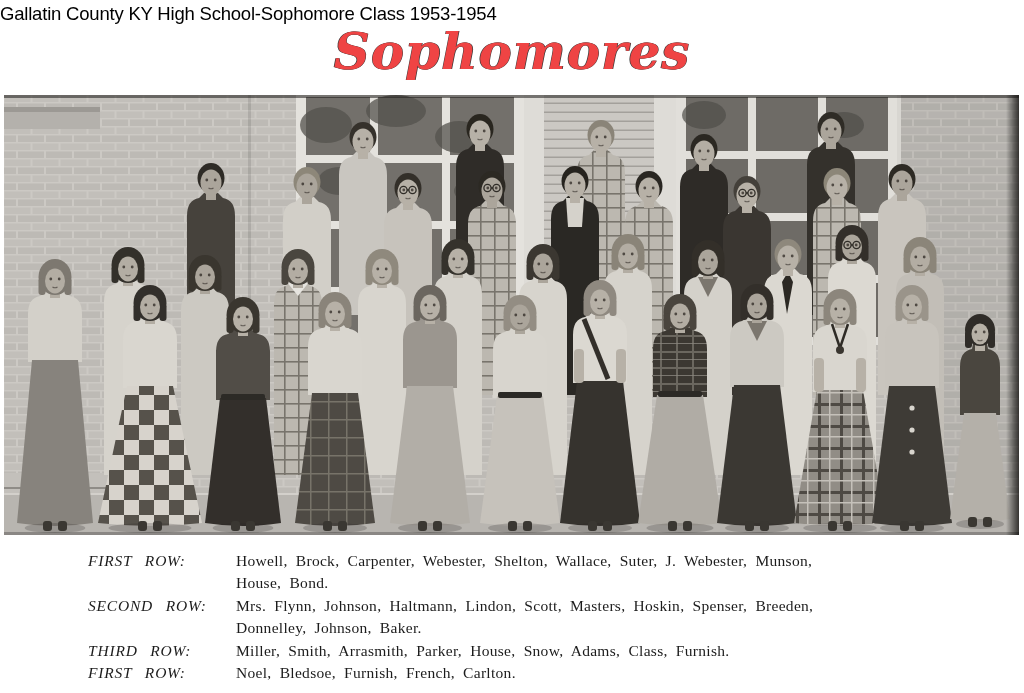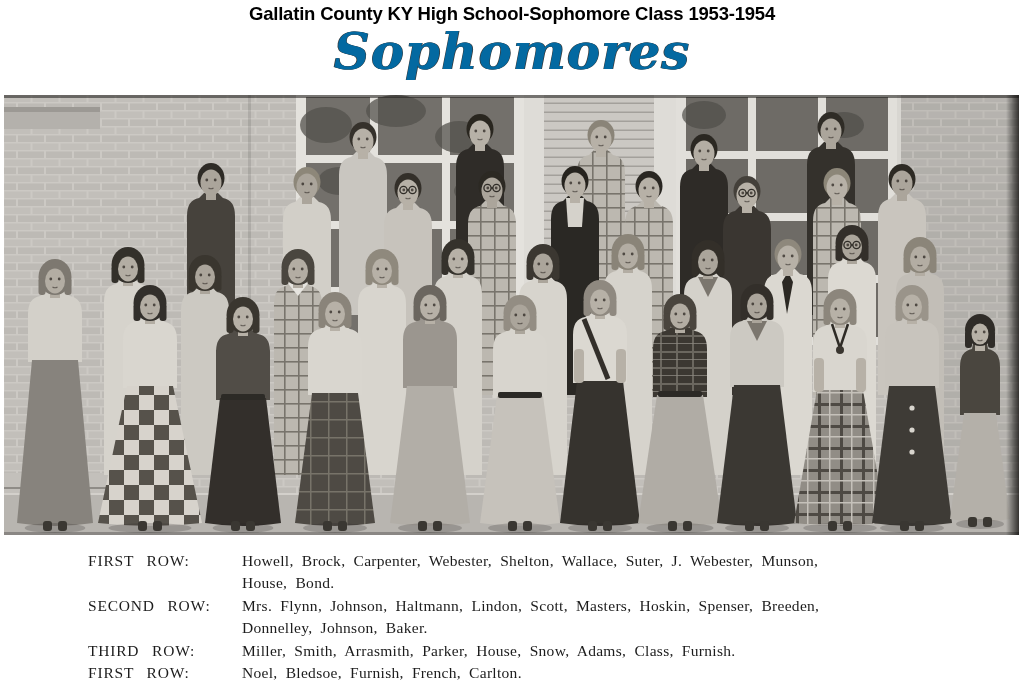--- a/index.html
+++ b/index.html
@@ -2,47 +2,47 @@
 <html><head>
 <meta charset="utf-8">
 <style>
   html,body{margin:0;padding:0;}
   body{
     width:1024px;height:693px;position:relative;overflow:hidden;
     background:#ffffff;
     font-family:"Liberation Serif", serif;
   }
   .title{
-    position:absolute;top:3px;left:0;width:1024px;text-align:center;
+    position:absolute;top:3px;left:0;width:1024px;text-align:left;
     font-family:"Liberation Sans", sans-serif;
-    font-weight:700;font-size:18.5px;color:#000;letter-spacing:-0.2px;
+    font-weight:400;font-size:18.5px;color:#000;letter-spacing:-0.2px;
     white-space:nowrap;
   }
   .script-heading{
     position:absolute;top:20px;left:0;width:1024px;text-align:center;
     font-family:"DejaVu Serif", serif;
     font-style:italic;font-weight:700;font-size:50px;line-height:64px;
-    color:#0369a1;letter-spacing:1px;
+    color:#ef4444;letter-spacing:1px;
     text-shadow:0.6px 0 0 #3b3b3b, -0.6px 0 0 #3b3b3b;
   }
   .photo{
     position:absolute;left:4px;top:95px;width:1015px;height:440px;
     background:#c6c3be;
   }
   .photo svg{display:block;width:100%;height:100%;}
   .caption{
     position:absolute;left:88px;top:550px;width:880px;
     font-family:"Liberation Serif", serif;
     font-size:15.5px;line-height:22.4px;color:#1c1c1c;
   }
   .cap-row{display:grid;grid-template-columns:148px 1fr;}
   .cap-label{
-    letter-spacing:0.8px;word-spacing:8px;white-space:nowrap;
+    letter-spacing:0.8px;word-spacing:8px;white-space:nowrap;font-style:italic;
   }
-  .cap-lines{width:710px;margin-left:6px;}
+  .cap-lines{width:710px;}
   .cap-line{letter-spacing:0.3px;word-spacing:4px;white-space:nowrap;}
   .cap-line:empty{display:none;}
 </style>
 </head>
 <body>
 
 <div class="title">Gallatin County KY High School-Sophomore Class 1953-1954</div>
 <div class="script-heading">Sophomores</div>
 
 <div class="photo">

